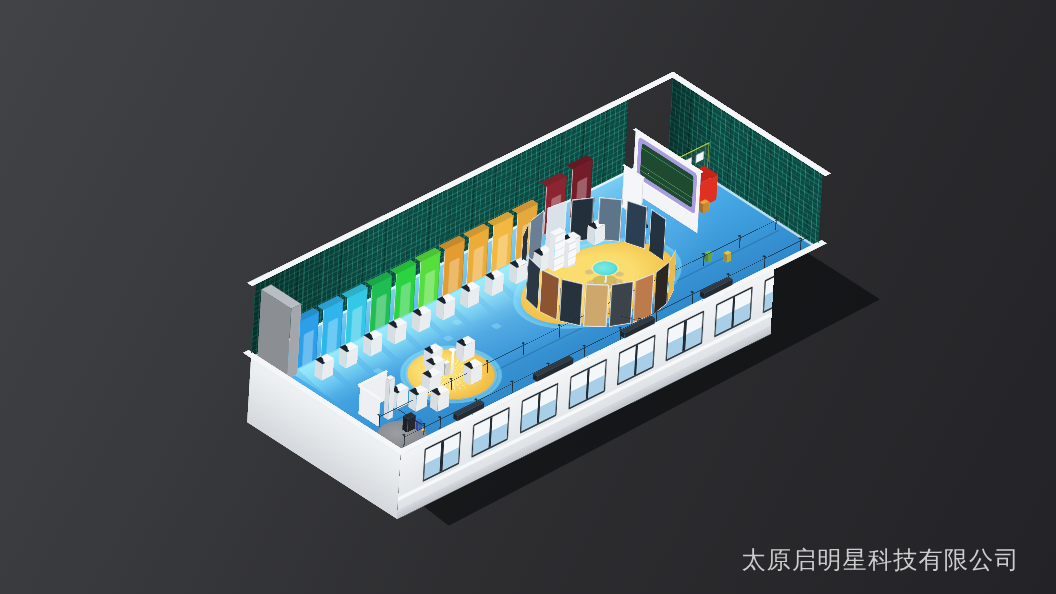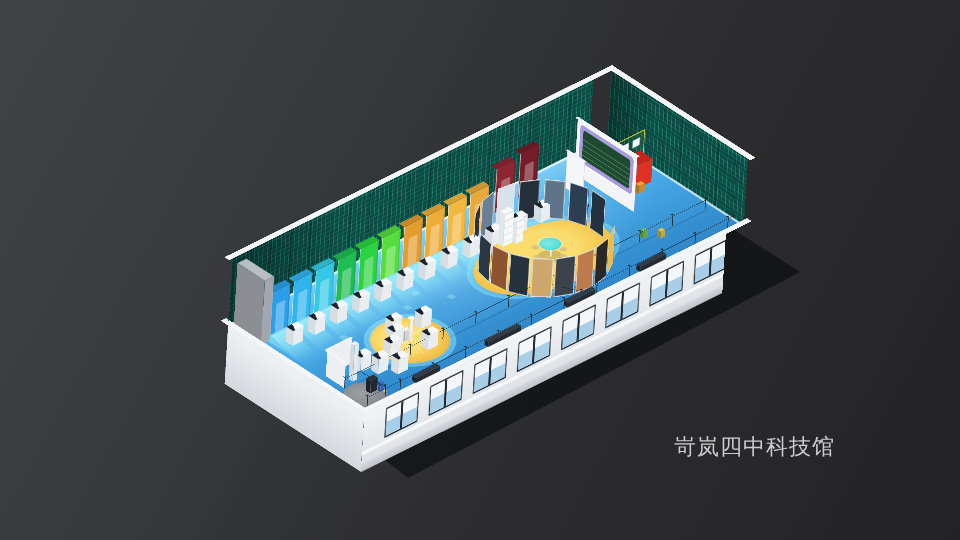--- a/index.html
+++ b/index.html
@@ -605,14 +605,14 @@
       <div class="it" style="left: 74.5px; top: 422px; width: 0px; height: 0px; transform: rotateZ(0deg);">
         <div class="it" style="background: rgb(29, 43, 51); left: 0px; top: -22px; width: 3px; height: 22px; transform-origin: 0px 100%; transform: rotateX(-90deg);"></div>
       </div>
       <div class="it" style="background: rgb(29, 43, 51); border-radius: 50%; left: 73px; top: 417px; width: 6px; height: 6px; transform: translateZ(22px);"></div>
       <div class="it" style="background: rgb(20, 38, 46); left: 600px; top: 342px; width: 92px; height: 2px; transform-origin: 0px 50%; transform: translateZ(18px) rotateZ(64deg);"></div>
       <div class="it" style="left: 638.83px; top: 426.689px; width: 0px; height: 0px; transform: rotateZ(0deg);">
         <div class="it" style="background: rgb(29, 43, 51); left: 0px; top: -22px; width: 3px; height: 22px; transform-origin: 0px 100%; transform: rotateX(-90deg);"></div>
       </div>
       <div class="it" style="background: rgb(29, 43, 51); border-radius: 50%; left: 637.33px; top: 421.689px; width: 6px; height: 6px; transform: translateZ(22px);"></div>
     </div>
-  <div class="wm" id="wm1">岢岚四中科技馆</div>
+  <div class="wm" id="wm2">太原启明星科技有限公司</div>
 </div>
 
 </body></html>

